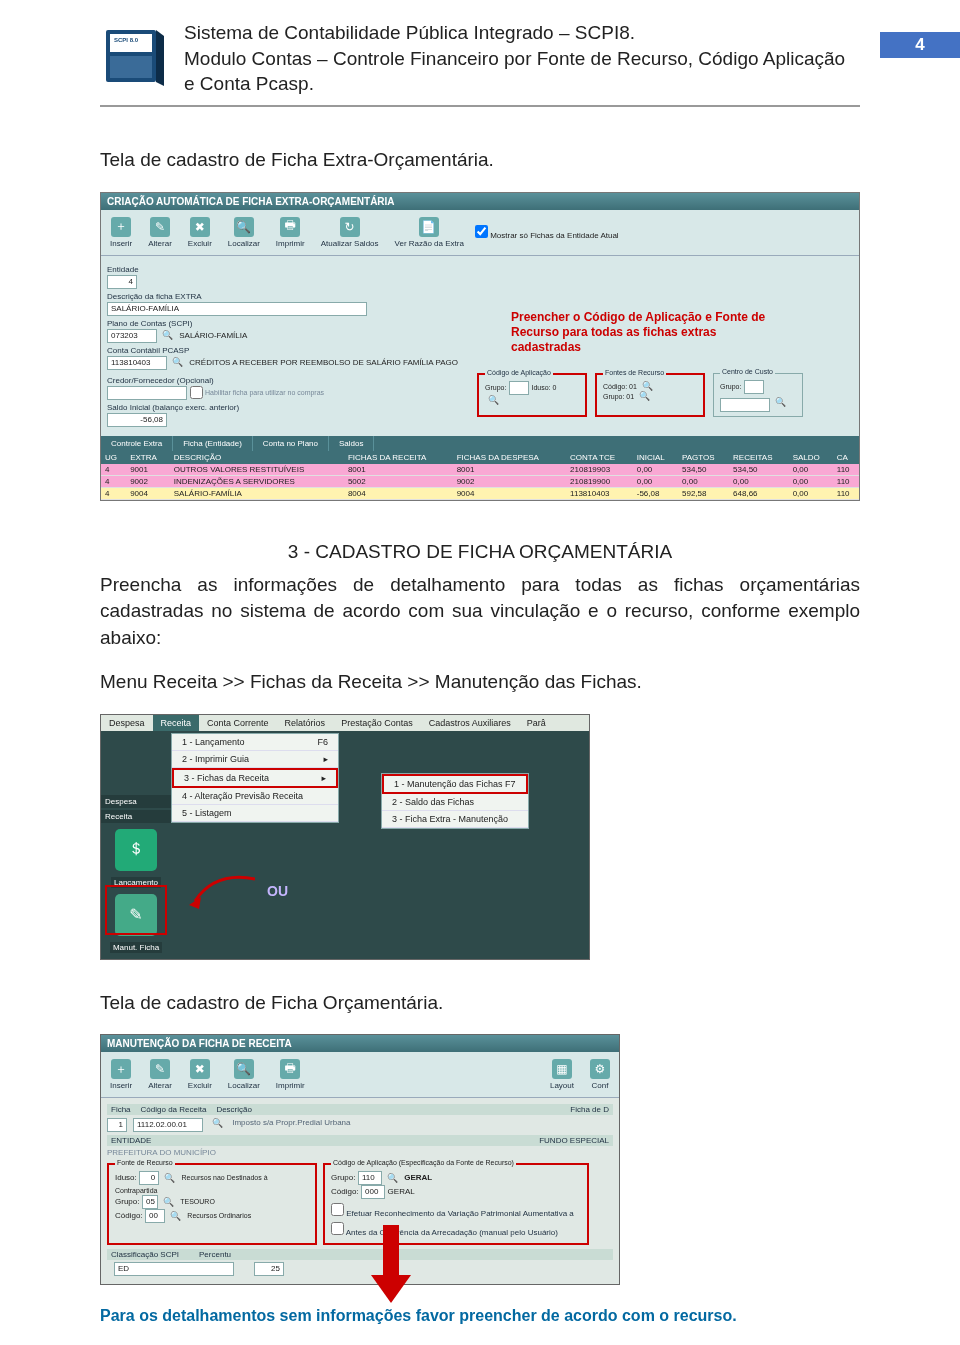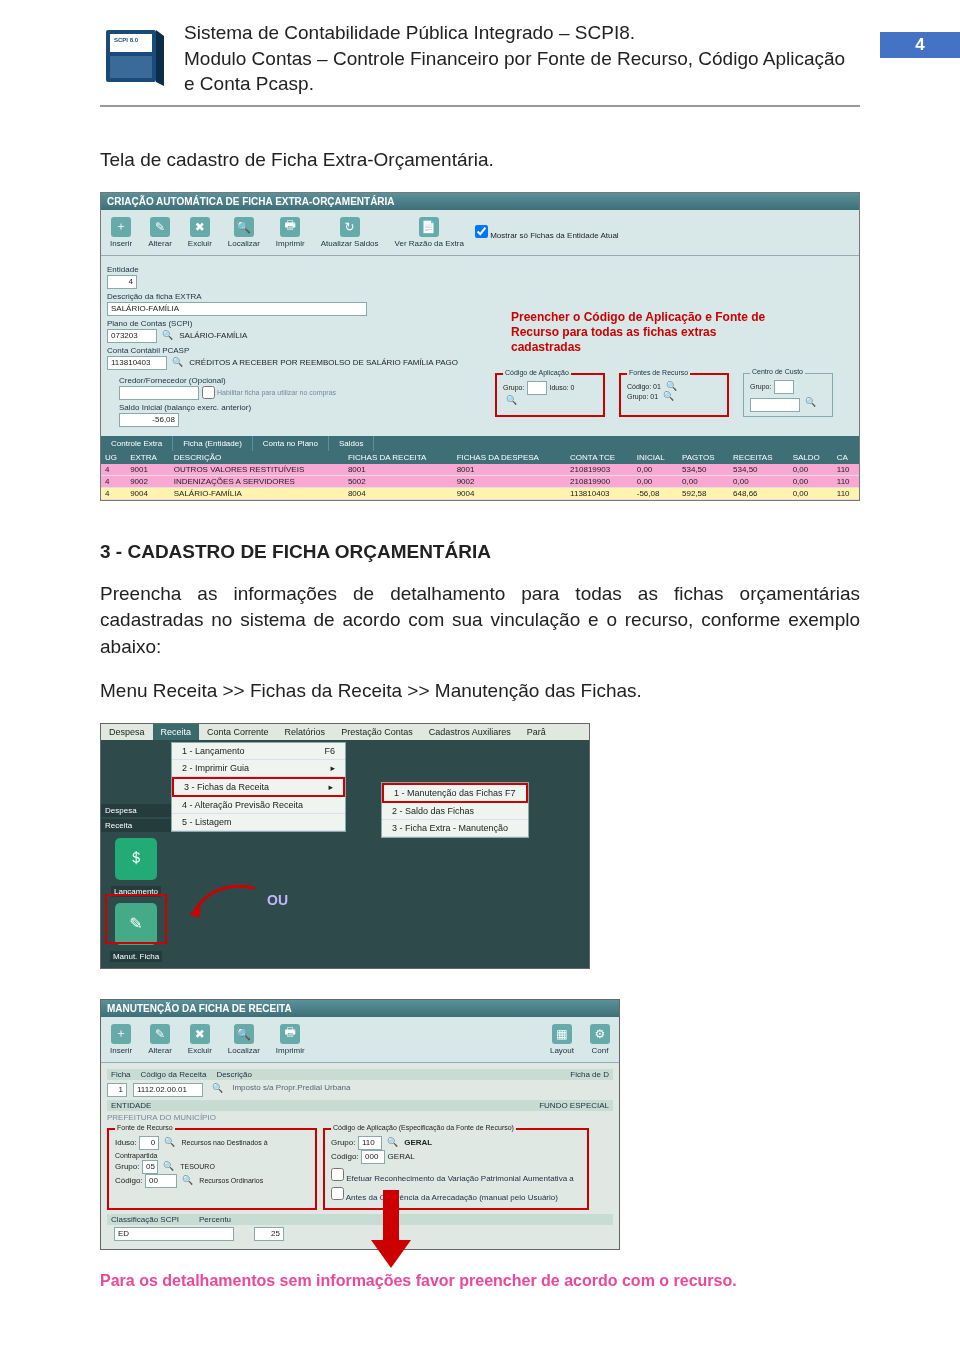--- a/index.html
+++ b/index.html
@@ -4,21 +4,21 @@
 <style>
 * { box-sizing: border-box; margin: 0; padding: 0; }
 body { font-family: Arial, sans-serif; background: #fff; width: 960px; margin: 0 auto; color: #222; }
 .page { padding: 20px 100px 40px 100px; position: relative; }
 .header-row { display: flex; align-items: flex-start; gap: 12px; margin-bottom: 6px; }
 .book-icon { width: 72px; height: 72px; flex-shrink: 0; }
 .header-text { font-size: 19px; line-height: 1.35; flex: 1; }
 .page-num-tab { position: absolute; right: 0; top: 32px; background: #4472c4; color: #fff; width: 80px; height: 26px; display: flex; align-items: center; justify-content: center; font-size: 17px; font-weight: bold; }
 .hr { border: none; border-top: 2px solid #999; margin: 8px 0 40px 0; }
 .body-text { font-size: 19px; line-height: 1.4; margin-bottom: 18px; }
-.section-title { font-size: 19px; font-weight: bold; margin: 40px 0 18px 0; }
+.section-title { font-size: 19px; font-weight: normal; margin: 40px 0 9px 0; text-align: center; }
 .justify { text-align: justify; }
 
 
 .shot1 { border: 1px solid #777; font-size: 9px; background: #e6eee8; position: relative; margin-bottom: 40px; }
 .shot1 .titlebar { background: linear-gradient(#5a919a,#3e6f77); color: #fff; padding: 3px 6px; font-size: 10px; font-weight: bold; }
 .shot1 .toolbar { background: #d8e8e8; padding: 4px; display: flex; gap: 6px; align-items: center; border-bottom: 1px solid #9ab; }
 .tbtn { display: flex; flex-direction: column; align-items: center; gap: 2px; font-size: 8px; color: #234; padding: 2px 4px; border: 1px solid transparent; border-radius: 3px; cursor: pointer; }
 .tbtn .ico { width: 20px; height: 20px; background: #6aa; border-radius: 3px; display: flex; align-items: center; justify-content: center; color: #fff; font-size: 12px; }
 .shot1 .form-area { background: #d8e8e8; padding: 6px; position: relative; }
 .frow { margin: 3px 0; }
@@ -36,21 +36,21 @@
 .shot1 th { background: #3e6f77; color: #fff; padding: 2px 4px; text-align: left; font-weight: normal; }
 .shot1 td { padding: 1px 4px; border-bottom: 1px solid #e0e0e0; }
 .shot1 tr.sel td { background: #fff3b0; }
 
 
 .shot2 { border: 1px solid #666; font-size: 9px; background: #2e4a4a; width: 490px; margin-bottom: 30px; position: relative; }
 .menubar { background: #e0e8e0; display: flex; font-size: 9px; color: #222; }
 .menubar div { padding: 3px 8px; }
 .menubar .active { background: #3a6a6a; color: #fff; }
 .submenu { position: absolute; left: 70px; top: 18px; background: #f0f4f0; border: 1px solid #8aa; font-size: 9px; z-index: 4; }
-.submenu .mi { padding: 3px 10px; border-bottom: 1px solid #dde; display: flex; justify-content: space-between; gap: 32px; }
+.submenu .mi { padding: 3px 10px; border-bottom: 1px solid #dde; display: flex; justify-content: space-between; gap: 25px; }
 .submenu .mi.hl { border: 2px solid #cc0000; }
 .submenu2 { position: absolute; left: 280px; top: 58px; background: #f0f4f0; border: 1px solid #8aa; font-size: 9px; z-index: 5; }
 .submenu2 .mi { padding: 3px 10px; border-bottom: 1px solid #dde; white-space: nowrap; }
 .submenu2 .mi.hl { border: 2px solid #cc0000; }
 .sidebar { width: 70px; padding-top: 60px; }
 .sidelabel { color: #fff; font-size: 8px; padding: 2px 4px; background: #253c3c; margin-bottom: 2px; }
 .bigicon { width: 42px; height: 42px; margin: 6px auto; background: #2a7; border-radius: 5px; display: flex; align-items: center; justify-content: center; color: #fff; font-size: 16px; }
 .bigicon-group { text-align: center; margin: 6px 0; }
 .biglabel { color: #fff; font-size: 8px; background: #253c3c; padding: 1px 3px; display: inline-block; }
 .ou-arrow { position: absolute; left: 84px; top: 156px; color: #c4b5fd; font-weight: bold; font-size: 14px; display: flex; align-items: center; gap: 12px; }
@@ -61,21 +61,21 @@
 .shot3 { border: 1px solid #666; font-size: 9px; background: #e0e8e4; width: 520px; margin-bottom: 20px; position: relative; }
 .shot3 .titlebar { background: linear-gradient(#5a919a,#3e6f77); color: #fff; padding: 3px 6px; font-size: 10px; font-weight: bold; }
 .shot3 .toolbar { background: #d8e8e8; padding: 4px; display: flex; gap: 6px; align-items: center; border-bottom: 1px solid #9ab; }
 .shot3 .form3 { padding: 6px; }
 .shot3 .hdrrow { background: #c9dcd4; font-size: 8px; padding: 1px 4px; color: #234; }
 .gbox3 { border: 1px solid #8aa; padding: 6px; display: inline-block; vertical-align: top; margin: 4px 6px 4px 0; position: relative; background: #e0e8e4; }
 .gbox3 .gtitle { position: absolute; top: -6px; left: 6px; background: #e0e8e4; font-size: 7px; padding: 0 2px; }
 .gbox3.hl { border: 2px solid #cc0000; }
 .downarrow { position: absolute; left: 260px; top: 190px; }
 .downarrow svg { width: 60px; height: 80px; }
-.bottom-note { color: #ec4899; font-weight: bold; font-size: 16px; line-height: 1.35; margin-top: 10px; }
+.bottom-note { color: #0369a1; font-weight: bold; font-size: 16px; line-height: 1.35; margin-top: 10px; }
 .checkrow { font-size: 8px; color: #234; margin-top: 4px; }
 </style>
 </head>
 <body>
 
 <div class="page">
 
   <div class="header-row">
     <svg class="book-icon" viewBox="0 0 72 72">
       <rect x="6" y="10" width="50" height="52" fill="#1a4b78" rx="2"></rect>
@@ -144,21 +144,21 @@
         <span class="finput" style="width:50px">073203</span>
         <span class="mag">🔍</span>
         <span style="font-size:8px">SALÁRIO-FAMÍLIA</span>
       </div>
       <div class="frow">
         <span class="flabel">Conta Contábil PCASP</span>
         <span class="finput" style="width:60px">113810403</span>
         <span class="mag">🔍</span>
         <span style="font-size:8px">CRÉDITOS A RECEBER POR REEMBOLSO DE SALÁRIO FAMÍLIA PAGO</span>
       </div>
-      <div style="display:flex;align-items:flex-start;gap:6px;justify-content:center;">
+      <div style="display:flex;align-items:flex-start;">
         <div style="flex:0 0 370px">
           <div class="frow">
             <span class="flabel">Credor/Fornecedor (Opcional)</span>
             <span class="finput" style="width:80px"></span>
             <input type="checkbox" style="vertical-align: middle;">
             <span style="font-size:7px;color:#789">Habilitar ficha para utilizar no compras</span>
           </div>
           <div class="frow">
             <span class="flabel">Saldo Inicial (balanço exerc. anterior)</span>
             <span class="finput" style="width:60px;text-align:right">-56,08</span>
@@ -315,20 +315,21 @@
     <div class="manut-box"></div>
     <div class="ou-arrow">
       <svg viewBox="0 0 70 40">
           <path d="M70 8 Q 30 0 10 30" stroke="#cc0000" stroke-width="3" fill="none"></path>
           <polygon points="4,34 16,26 14,38" fill="#cc0000"></polygon>
         </svg>
       <span>OU</span>
     </div>
   </div>
 
+  <p class="body-text">Tela de cadastro de Ficha Orçamentária.</p>
 
   <div class="shot3">
     <div class="titlebar">MANUTENÇÃO DA FICHA DE RECEITA</div>
     <div class="toolbar" id="tb3">
         <div class="tbtn">
           <div class="ico">＋</div>
           <span>Inserir</span>
         </div>
         <div class="tbtn">
           <div class="ico">✎</div>
@@ -380,21 +381,21 @@
           <span class="gtitle">Fonte de Recurso</span>
           <div><span style="font-size:8px">Iduso:</span>
             <span class="finput" style="width:20px;text-align:right">0</span>
             <span class="mag">🔍</span>
             <span style="font-size:7px">Recursos nao Destinados à Contrapartida</span></div>
           <div><span style="font-size:8px">Grupo:</span>
             <span class="finput" style="width:16px">05</span>
             <span class="mag">🔍</span>
             <span style="font-size:7px">TESOURO</span></div>
           <div><span style="font-size:8px">Código:</span>
-            <span class="finput" style="width:32px">00</span>
+            <span class="finput" style="width:20px">00</span>
             <span class="mag">🔍</span>
             <span style="font-size:7px">Recursos Ordinarios</span></div>
         </div>
         <div class="gbox3 hl" style="width:266px">
           <span class="gtitle">Código de Aplicação (Especificação da Fonte de Recurso)</span>
           <div><span style="font-size:8px">Grupo:</span>
             <span class="finput" style="width:24px">110</span>
             <span class="mag">🔍</span>
             <b style="font-size:8px">GERAL</b></div>
           <div><span style="font-size:8px">Código:</span>

